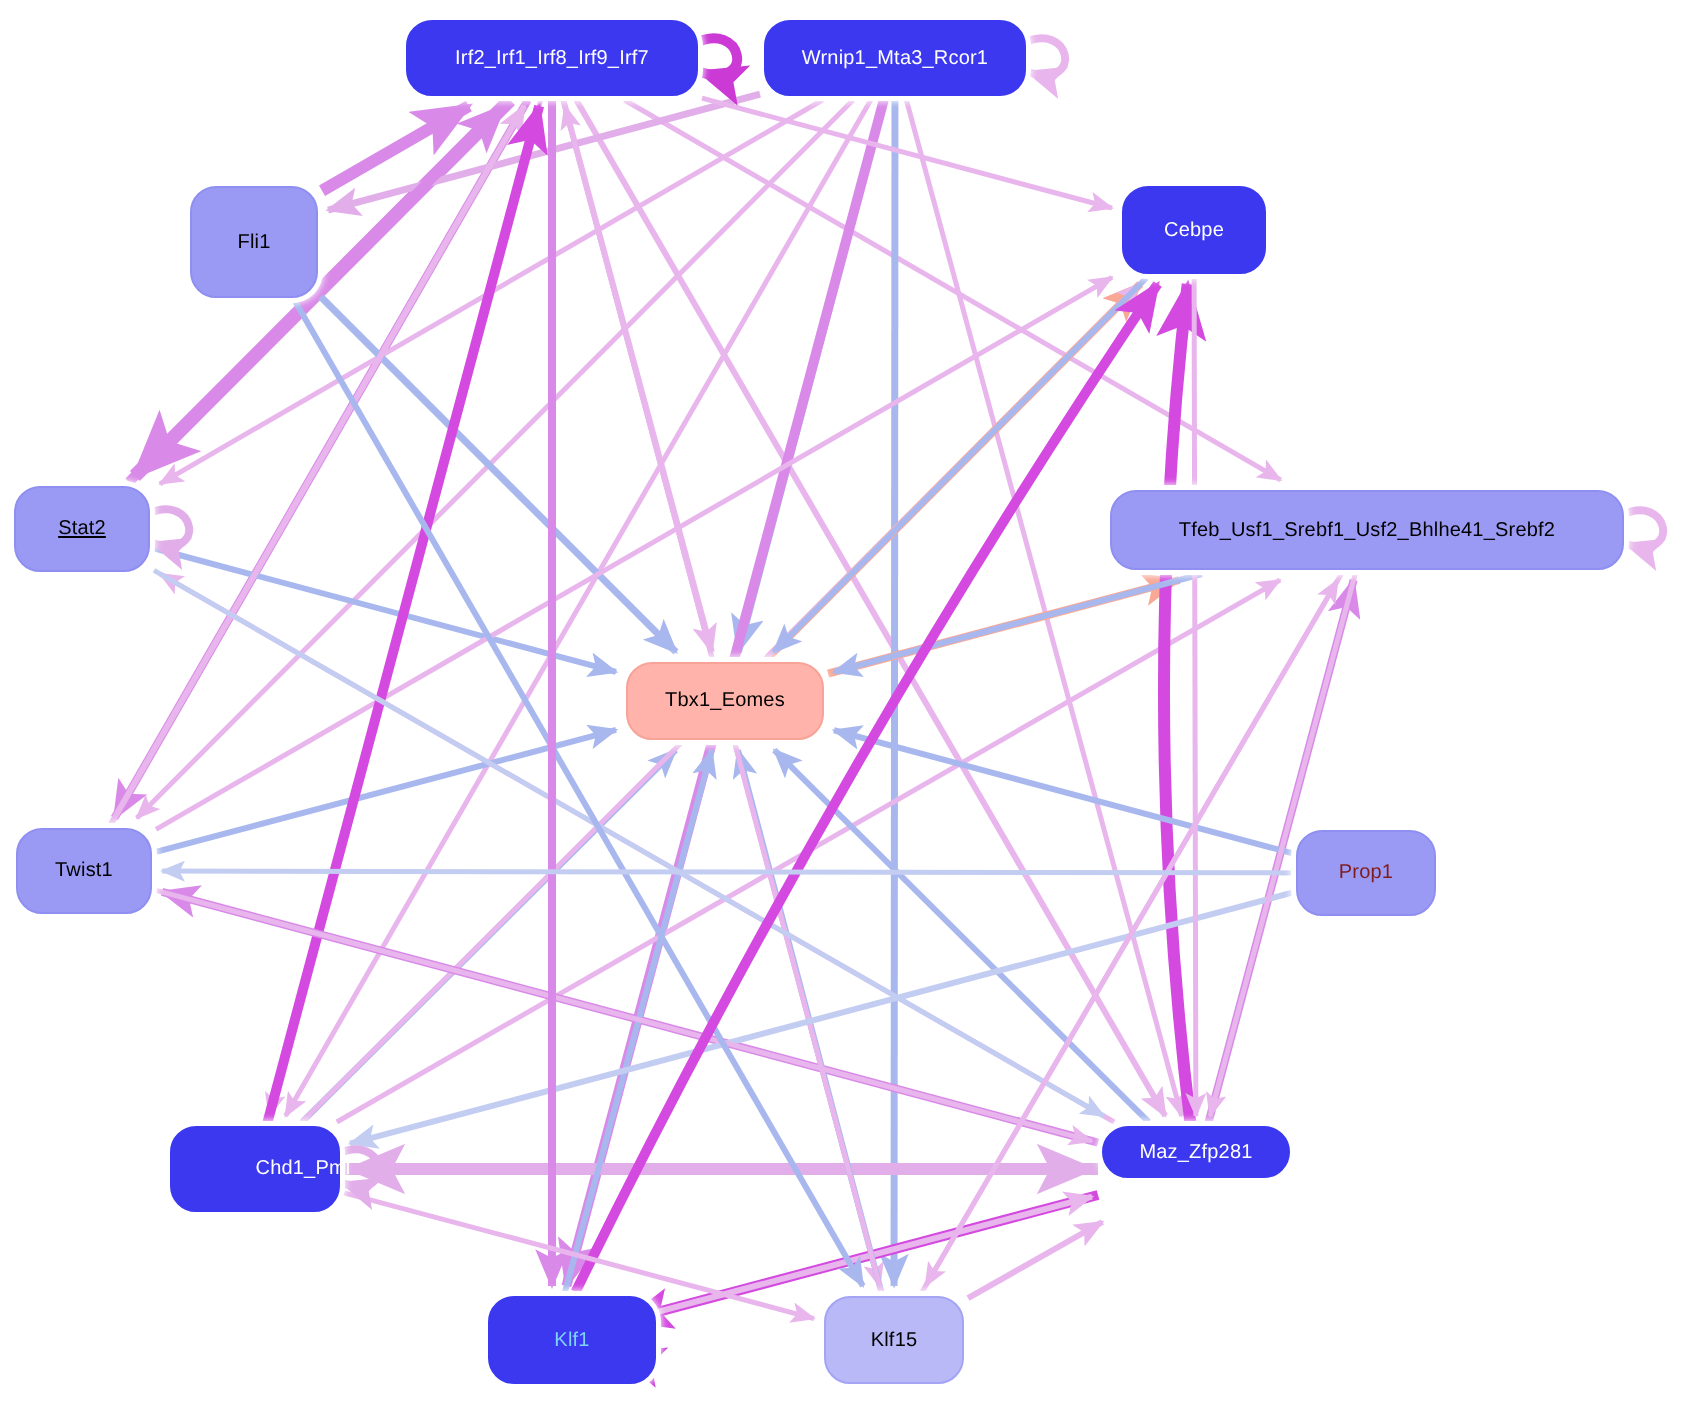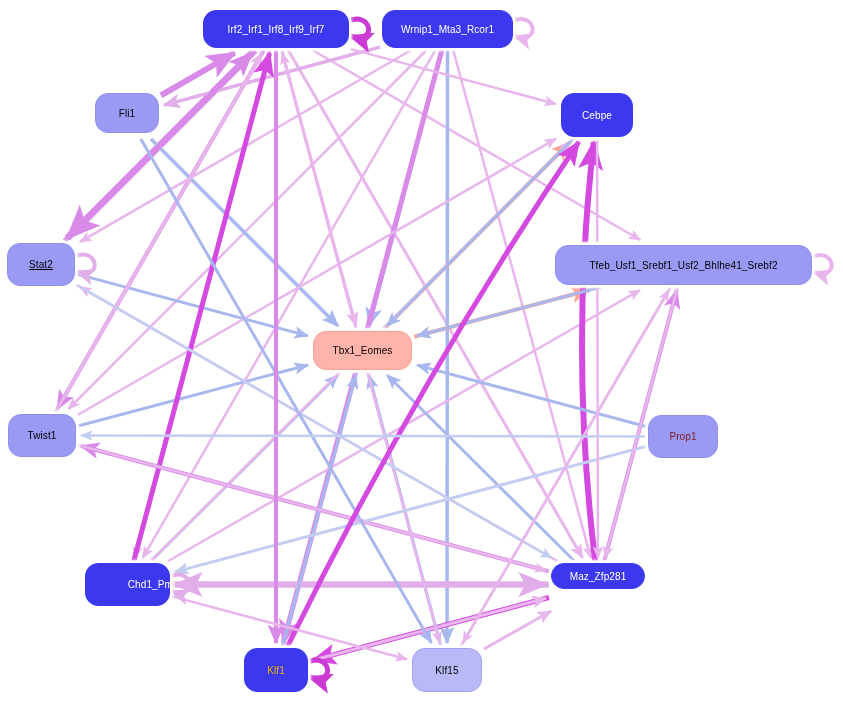--- a/index.html
+++ b/index.html
@@ -139,21 +139,21 @@
       <path d="M168,577.5 C192,564.5 200,600.5 171,591.5" stroke="#e2aeea" stroke-width="4" fill="none" marker-end="url(#arw2)"></path>
       <path d="M306,663 C330,650 338,686 309,677" stroke="#cc3ad6" stroke-width="5" fill="none" marker-end="url(#arw7)"></path>
     </svg>
   <div id="node-layer">
       <div class="node" style="left: 203px; top: 10px; width: 146px; height: 38px; background: rgb(59, 56, 240); border: 1.5px solid rgb(59, 56, 240); color: rgb(255, 255, 255);">
         <span>Irf2_Irf1_Irf8_Irf9_Irf7</span>
       </div>
       <div class="node" style="left: 382px; top: 10px; width: 131px; height: 38px; background: rgb(59, 56, 240); border: 1.5px solid rgb(59, 56, 240); color: rgb(255, 255, 255); justify-content: center;">
         <span>Wrnip1_Mta3_Rcor1</span>
       </div>
-      <div class="node" style="left: 95px; top: 93px; width: 64px; height: 40px; background: rgb(154, 154, 245); border: 1.5px solid rgb(143, 143, 242); color: rgb(0, 0, 0);">
+      <div class="node" style="left: 95px; top: 93px; width: 64px; height: 56px; background: rgb(154, 154, 245); border: 1.5px solid rgb(143, 143, 242); color: rgb(0, 0, 0);">
         <span>Fli1</span>
       </div>
       <div class="node" style="left: 561px; top: 93px; width: 72px; height: 44px; background: rgb(59, 56, 240); border: 1.5px solid rgb(59, 56, 240); color: rgb(255, 255, 255);">
         <span>Cebpe</span>
       </div>
       <div class="node" style="left: 7px; top: 243px; width: 68px; height: 43px; background: rgb(154, 154, 245); border: 1.5px solid rgb(143, 143, 242); color: rgb(0, 0, 0); text-decoration: underline;">
         <span>Stat2</span>
       </div>
       <div class="node" style="left: 555px; top: 245px; width: 257px; height: 40px; background: rgb(154, 154, 245); border: 1.5px solid rgb(143, 143, 242); color: rgb(0, 0, 0);">
         <span>Tfeb_Usf1_Srebf1_Usf2_Bhlhe41_Srebf2</span>
@@ -166,20 +166,20 @@
       </div>
       <div class="node" style="left: 648px; top: 415px; width: 70px; height: 43px; background: rgb(154, 154, 245); border: 1.5px solid rgb(143, 143, 242); color: #7f1d1d;">
         <span>Prop1</span>
       </div>
       <div class="node" style="left: 85px; top: 563px; width: 85px; height: 43px; background: rgb(59, 56, 240); border: 1.5px solid rgb(59, 56, 240); color: rgb(255, 255, 255); padding-left: 48px;">
         <span>Chd1_Pml</span>
       </div>
       <div class="node" style="left: 551px; top: 563px; width: 94px; height: 26px; background: rgb(59, 56, 240); border: 1.5px solid rgb(59, 56, 240); color: rgb(255, 255, 255);">
         <span>Maz_Zfp281</span>
       </div>
-      <div class="node" style="left: 244px; top: 648px; width: 64px; height: 44px; background: rgb(59, 56, 240); border: 1.5px solid rgb(59, 56, 240); color: #eab308;">
+      <div class="node" style="left: 244px; top: 648px; width: 84px; height: 44px; background: rgb(59, 56, 240); border: 1.5px solid rgb(59, 56, 240); color: #7dd3fc;">
         <span>Klf1</span>
       </div>
       <div class="node" style="left: 412px; top: 648px; width: 70px; height: 44px; background: rgb(185, 185, 247); border: 1.5px solid rgb(164, 164, 244); color: rgb(0, 0, 0);">
         <span>Klf15</span>
       </div>
     </div>
 </div>
 
 </body></html>

